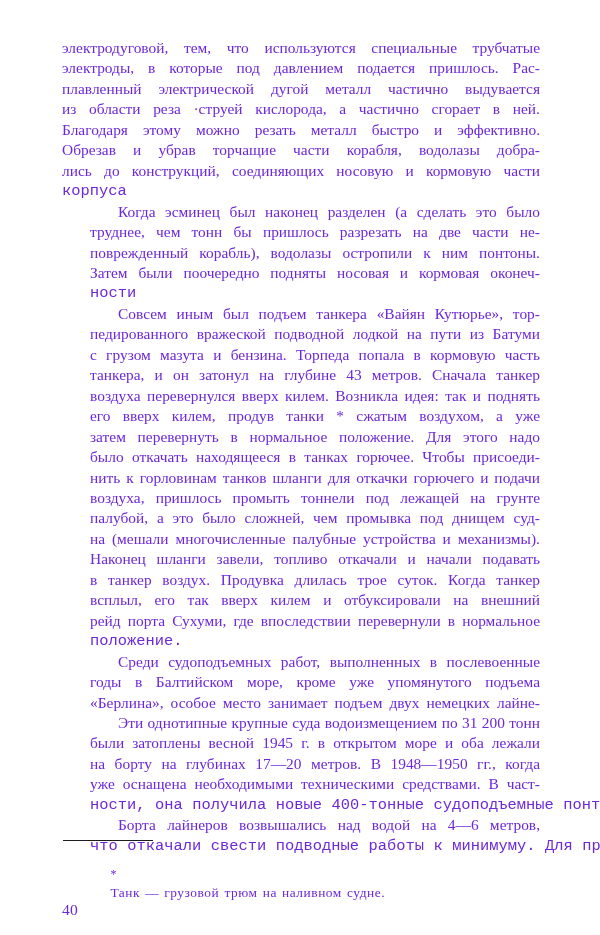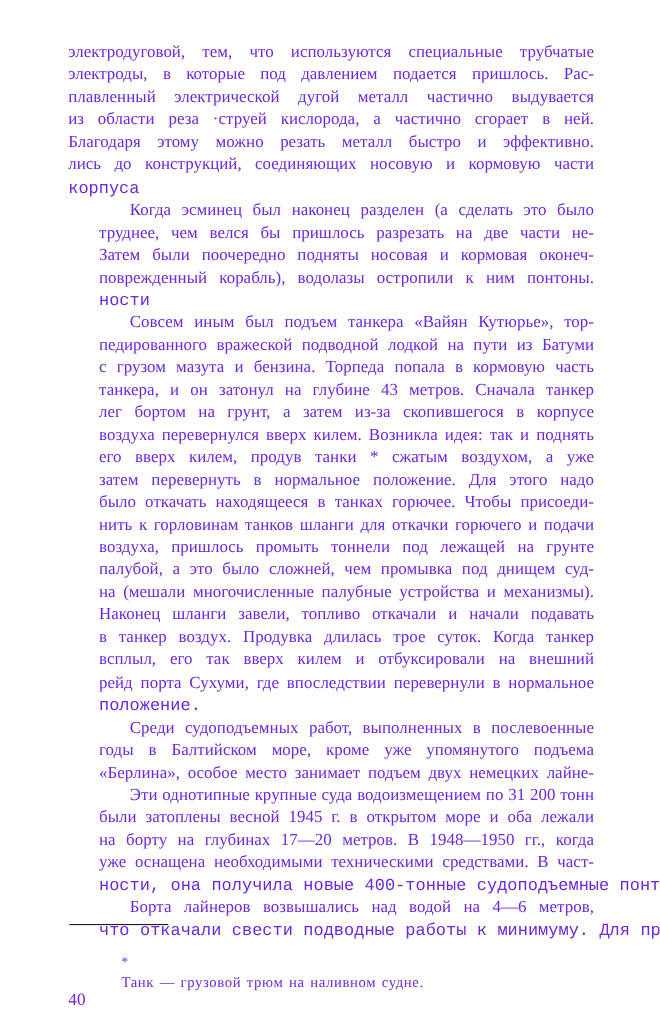--- a/index.html
+++ b/index.html
@@ -104,36 +104,36 @@
 
 <div class="page">
 
   <div class="text-column">
       <div class="para para-lines first">
         <span class="line">электродуговой, тем, что используются специальные трубчатые</span>
         <span class="line">электроды, в которые под давлением подается пришлось. Рас-</span>
         <span class="line">плавленный электрической дугой металл частично выдувается</span>
         <span class="line">из области реза ·струей кислорода, а частично сгорает в ней.</span>
         <span class="line">Благодаря этому можно резать металл быстро и эффективно.</span>
+        <span class="line">Обрезав и убрав торчащие части корабля, водолазы добра-</span>
         <span class="line">лись до конструкций, соединяющих носовую и кормовую части</span>
         <span class="line last">корпуса</span>
       </div>
       <div class="para para-lines">
         <span class="line indent">Когда эсминец был наконец разделен (а сделать это было</span>
-        <span class="line">труднее, чем велся бы пришлось разрезать на две части не-</span>
+        <span class="line">труднее, чем тонн бы пришлось разрезать на две части не-</span>
+        <span class="line">поврежденный корабль), водолазы остропили к ним понтоны.</span>
         <span class="line">Затем были поочередно подняты носовая и кормовая оконеч-</span>
-        <span class="line">поврежденный корабль), водолазы остропили к ним понтоны.</span>
         <span class="line last">ности</span>
       </div>
       <div class="para para-lines">
         <span class="line indent">Совсем иным был подъем танкера «Вайян Кутюрье», тор-</span>
         <span class="line">педированного вражеской подводной лодкой на пути из Батуми</span>
         <span class="line">с грузом мазута и бензина. Торпеда попала в кормовую часть</span>
         <span class="line">танкера, и он затонул на глубине 43 метров. Сначала танкер</span>
-        <span class="line">лег бортом на грунт, а затем из-за скопившегося в корпусе</span>
         <span class="line">воздуха перевернулся вверх килем. Возникла идея: так и поднять</span>
         <span class="line">его вверх килем, продув танки * сжатым воздухом, а уже</span>
         <span class="line">затем перевернуть в нормальное положение. Для этого надо</span>
         <span class="line">было откачать находящееся в танках горючее. Чтобы присоеди-</span>
         <span class="line">нить к горловинам танков шланги для откачки горючего и подачи</span>
         <span class="line">воздуха, пришлось промыть тоннели под лежащей на грунте</span>
         <span class="line">палубой, а это было сложней, чем промывка под днищем суд-</span>
         <span class="line">на (мешали многочисленные палубные устройства и механизмы).</span>
         <span class="line">Наконец шланги завели, топливо откачали и начали подавать</span>
         <span class="line">в танкер воздух. Продувка длилась трое суток. Когда танкер</span>

